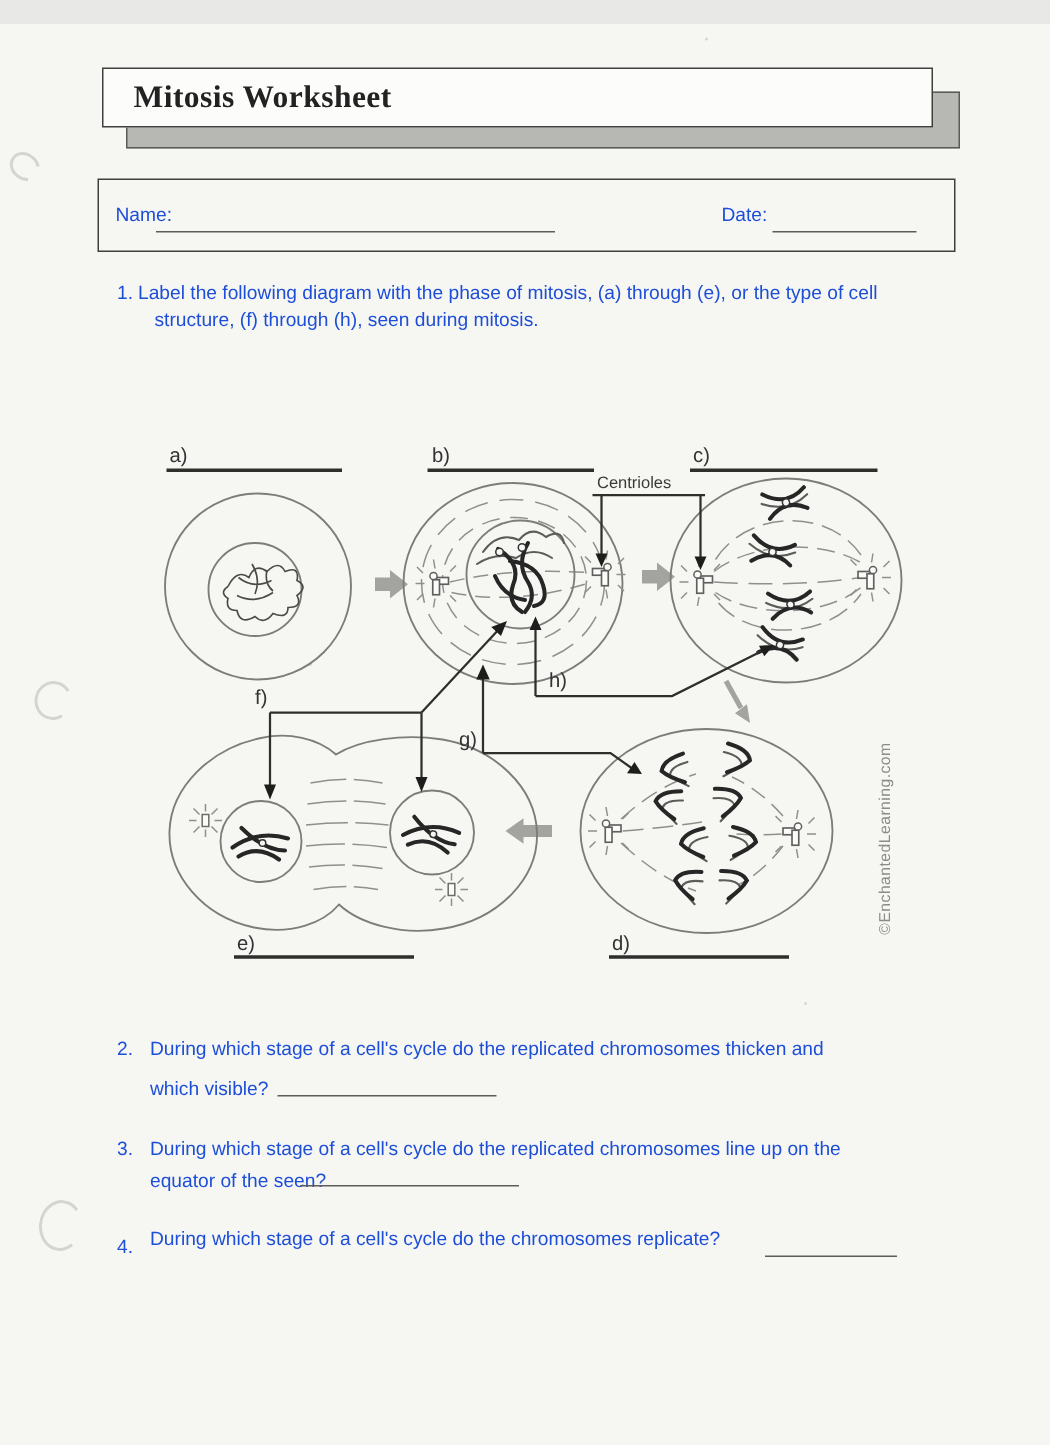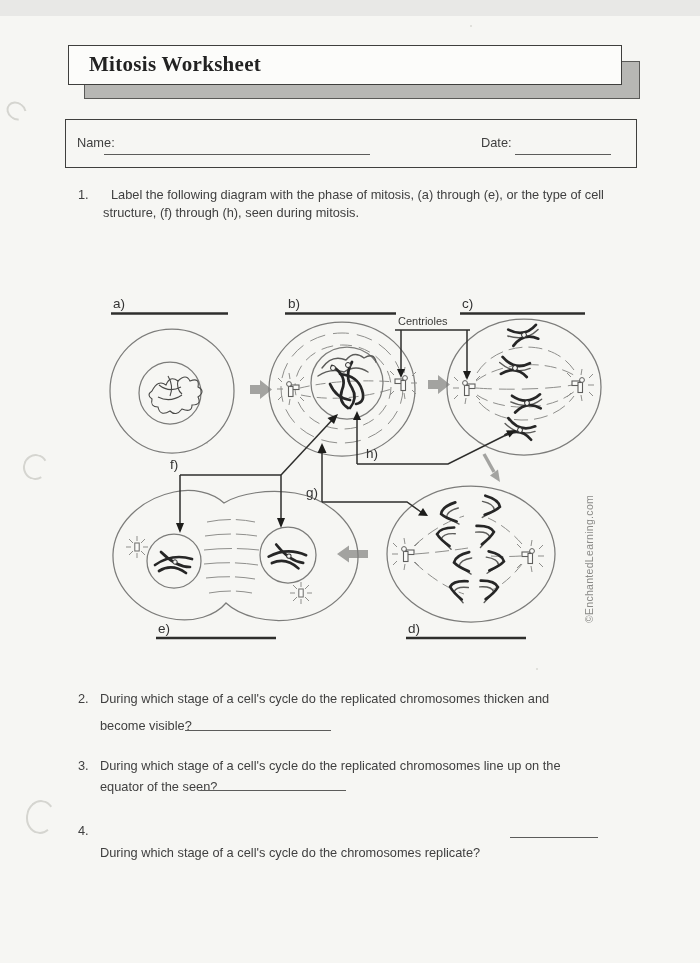--- a/index.html
+++ b/index.html
@@ -20,21 +20,21 @@
   .title-box h1{
     margin:0;padding:6px 0 0 20px;
     font-family:"Liberation Serif","DejaVu Serif",serif;
     font-size:21px;font-weight:bold;color:#222;letter-spacing:.3px;
   }
   
   .name-box{
     position:absolute;left:65px;top:103px;width:570px;height:47px;
     border:1.6px solid #3f3f3d;background:transparent;
   }
-  .t{position:absolute;font-size:12.8px;line-height:15px;white-space:nowrap;color:#404040;}
+  .t{position:absolute;font-size:12.8px;line-height:15px;white-space:nowrap;color:#1d4ed8;}
   .blank{position:absolute;height:0;border-top:1.3px solid #5c5c5a;}
   
   .cmark{position:absolute;border-radius:50%;border:2px solid #d5d5d0;border-right-color:transparent;}
   .speck{position:absolute;width:2px;height:2px;border-radius:50%;background:#d8d8d3;}
   
   .diagram{position:absolute;left:90px;top:278px;width:520px;height:352px;}
   .cl{stroke:#7c7c7a;fill:none;stroke-width:1.25px;}
   .sf{stroke:#8f8f8c;fill:none;stroke-width:1px;}
   .chrom{stroke:#262626;fill:none;stroke-width:2.7px;stroke-linecap:round;}
   .chrom2{stroke:#5c5c5a;fill:none;stroke-width:1.4px;stroke-linecap:round;}
@@ -64,21 +64,21 @@
     <h1>Mitosis Worksheet</h1>
   </div>
 
   <div class="name-box"></div>
   <span class="t" style="left:77px;top:119px;">Name:</span>
   <div class="blank" style="left:104px;top:138px;width:266px;"></div>
   <span class="t" style="left:481px;top:119px;text-align:right;">Date:</span>
   <div class="blank" style="left:515px;top:138px;width:96px;"></div>
 
   <span class="t" style="left:78px;top:171px;">1.</span>
-  <span class="t" style="left:111px;top:171px;">Label the following diagram with the phase of mitosis, (a) through (e), or the type of cell</span>
+  <span class="t" style="left:92px;top:171px;">Label the following diagram with the phase of mitosis, (a) through (e), or the type of cell</span>
   <span class="t" style="left:103px;top:189px;text-align:center;">structure, (f) through (h), seen during mitosis.</span>
 
   <svg class="diagram" viewBox="90 278 520 352">
 
     <g>
       <circle class="cl" cx="172" cy="375" r="62"></circle>
       <circle class="cl" cx="170" cy="377" r="31"></circle>
       <g>
         <path class="thin" d="M152,375 q6,-12 14,-6 q4,-10 12,-4 q8,-8 12,0 q10,-4 8,6 q8,4 0,10 q4,8 -6,8 q0,8 -10,4 q-6,8 -12,2 q-10,6 -12,-4 q-8,0 -6,-8 q-6,-4 0,-8"></path>
         <path class="thin" d="M159,369 q10,8 22,2 m-23,10 q12,6 24,-2 m-14,-19 q6,10 2,20 m8,-16 q-2,9 4,14"></path>
@@ -269,25 +269,25 @@
       <polygon class="ah" points="516,414 509.5,421.5 506,414.5"></polygon>
       <path class="ll" d="M357,448 V401"></path>
       <polygon class="ah" points="357,395 353,404 361,404"></polygon>
     </g>
 
     <text class="wm" x="593" y="543" text-anchor="middle" transform="rotate(-90 593 543)">©EnchantedLearning.com</text>
   </svg>
 
   <span class="t" style="left:78px;top:675px;">2.</span>
   <span class="t" style="left:100px;top:675px;">During which stage of a cell's cycle do the replicated chromosomes thicken and</span>
-  <span class="t" style="left:100px;top:702px;">become visible?</span>
+  <span class="t" style="left:100px;top:702px;">which visible?</span>
   <div class="blank" style="left:185px;top:714px;width:146px;"></div>
 
   <span class="t" style="left:78px;top:742px;">3.</span>
   <span class="t" style="left:100px;top:742px;">During which stage of a cell's cycle do the replicated chromosomes line up on the</span>
   <span class="t" style="left:100px;top:763px;">equator of the seen?</span>
   <div class="blank" style="left:200px;top:774px;width:146px;"></div>
 
   <span class="t" style="left:78px;top:807px;">4.</span>
-  <span class="t" style="left:100px;top:829px;">During which stage of a cell's cycle do the chromosomes replicate?</span>
+  <span class="t" style="left:100px;top:802px;">During which stage of a cell's cycle do the chromosomes replicate?</span>
   <div class="blank" style="left:510px;top:821px;width:88px;"></div>
 
 </div>
 
 </body></html>

